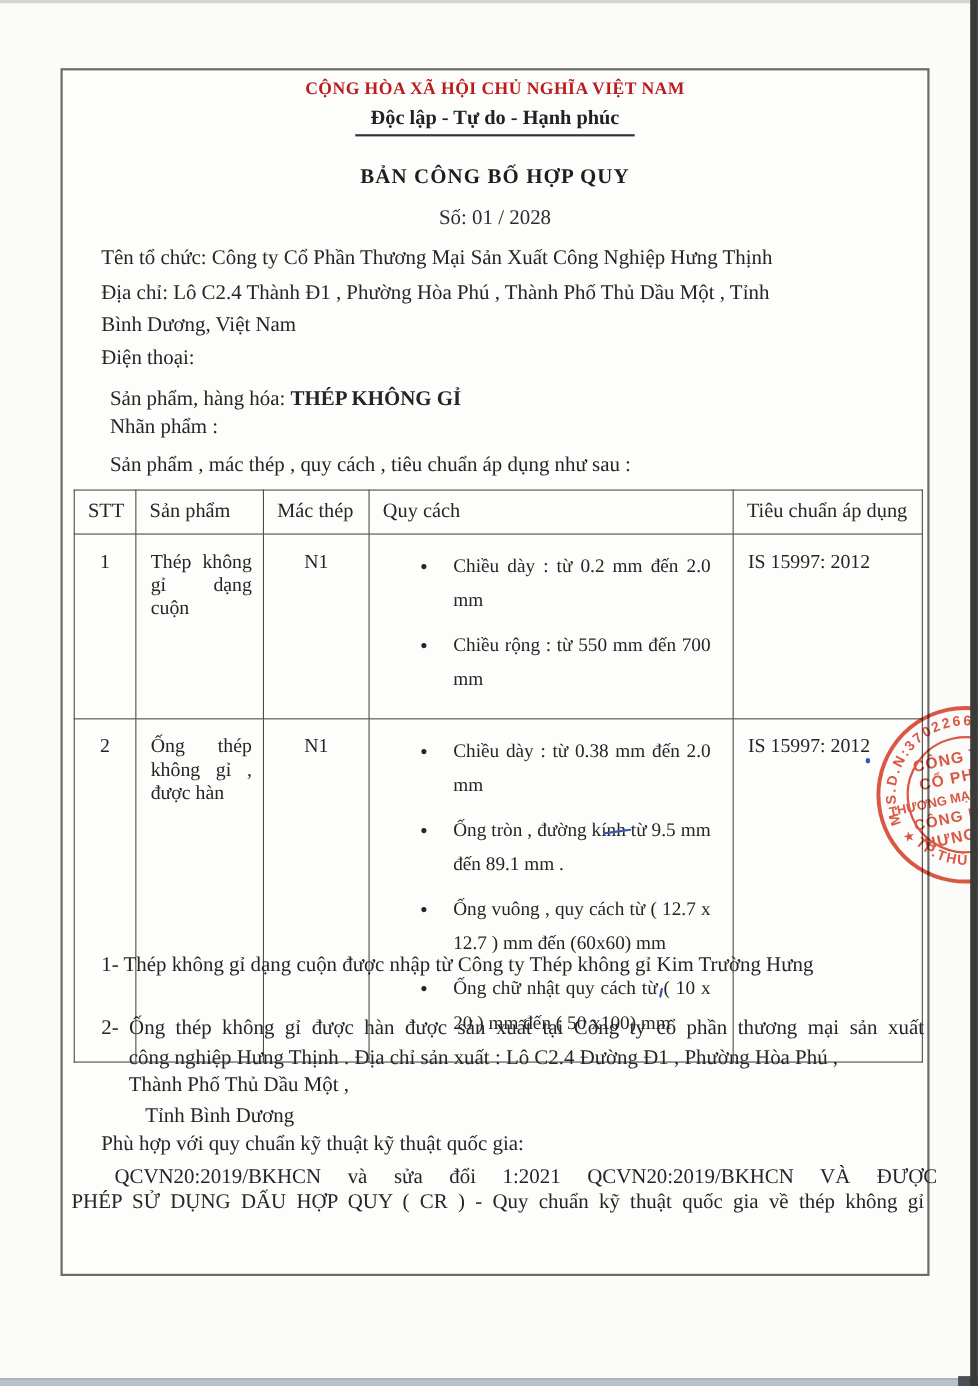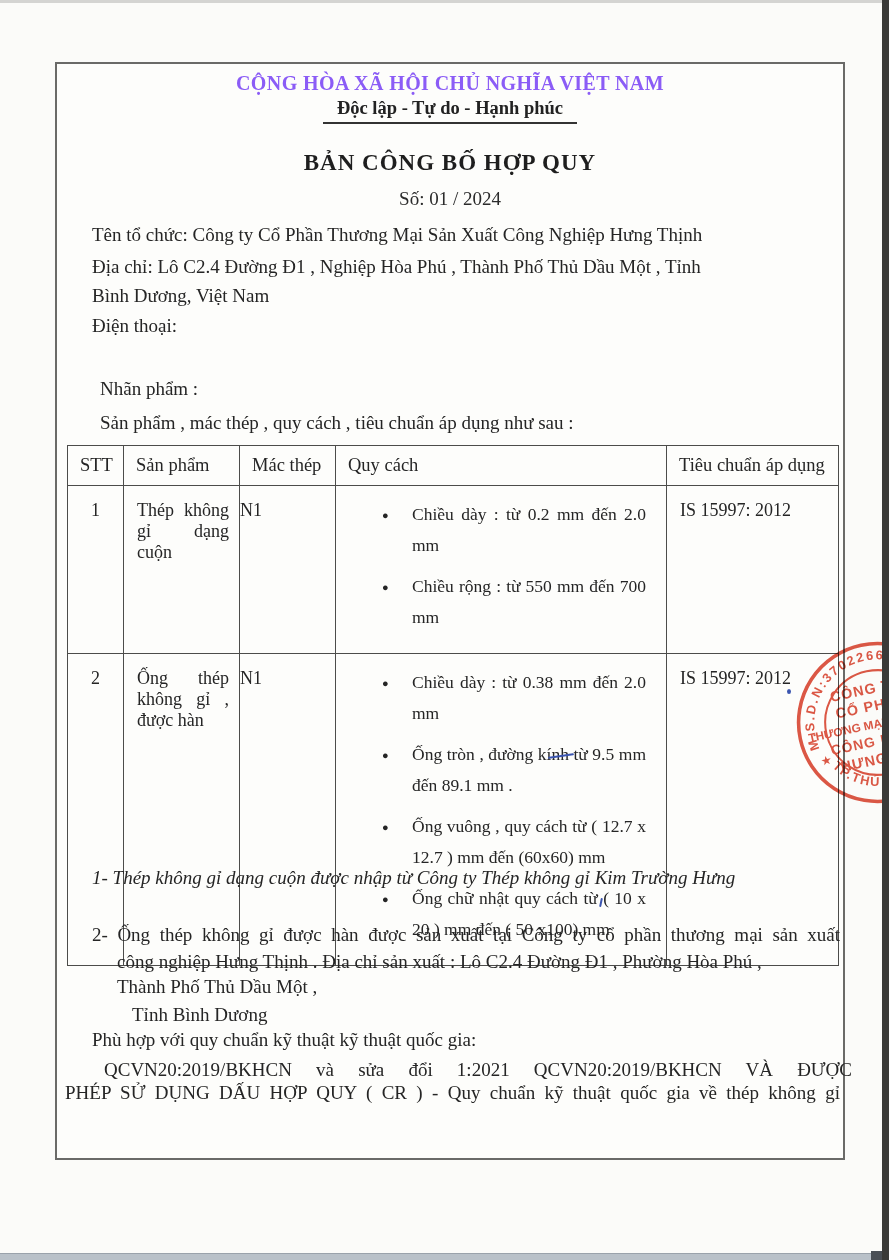--- a/index.html
+++ b/index.html
@@ -16,25 +16,25 @@
   .edge-bottom-corner { position:absolute; right:0; bottom:0; width:18px; height:9px; background:#4a4f55; z-index:45; }
 
   
   .frame {
     position:absolute; left:55px; top:62px; width:790px; height:1098px;
     border:2px solid #6a6a68; background:#fdfdfb;
   }
   .abs { position:absolute; }
   .ctr { left:0; right:0; text-align:center; }
 
-  .nat-title { top:8px; font-size:20px; font-weight:bold; letter-spacing:.4px; color:#8b5cf6; }
+  .nat-title { top:8px; font-size:16px; font-weight:bold; letter-spacing:.4px; color:#b91c1c; }
   .motto-wrap { top:34px;font-family:Liberation Serif, serif; }
   .motto { display:inline-block; font-size:18.5px; font-weight:bold; color:#222;
            border-bottom:2px solid #333; padding:0 14px 3px 14px; }
-  .doc-title { top:86px; font-size:23px; font-weight:bold; letter-spacing:1px; color:#1e1e1e; }
+  .doc-title { top:86px; font-size:19px; font-weight:bold; letter-spacing:1px; color:#1e1e1e; }
   .doc-number { top:124px; font-size:19px; }
 
   .bodyline { font-size:19px; line-height:26px; color:#252525; white-space:nowrap; }
   .l-org   { left:35px; top:158px; }
   .l-addr1 { left:35px; top:190px; }
   .l-addr2 { left:35px; top:219px; }
   .l-phone { left:35px; top:249px; }
   .l-prod  { left:43px; top:286px; }
   .l-brand { left:43px; top:312px; }
   .l-intro { left:43px; top:346px; }
@@ -45,32 +45,32 @@
     position:absolute; left:10px; top:381px; width:771px;
     border-collapse:collapse; table-layout:fixed;
     font-size:18px; color:#252525;
   }
   table.spec th, table.spec td { border:1.6px solid #4c4c4a; vertical-align:top; }
   table.spec th { font-weight:normal; text-align:left; font-size:18.5px;
                   height:40px; vertical-align:middle; padding:0 0 0 12px; }
   th.c-stt, td.c-stt { text-align:center; padding-left:0; }
   td.c-stt { padding-top:14px; }
   td.c-sp  { padding:14px 10px 0 13px; text-align:justify; }
-  td.c-mac { padding-top:14px; }
+  td.c-mac { text-align:center; padding-top:14px; }
   td.c-tc  { padding:14px 4px 0 13px; }
   td.c-qc  { padding:10px 20px 10px 44px; }
   .qc-list { list-style:none; }
   .qc-list li { position:relative; padding-left:32px; margin:3px 0 10px 0;
                 text-align:justify; font-size:17.5px; line-height:31px; }
   .qc-list li::before { content:"●"; position:absolute; left:2px; top:1px; font-size:11px; }
 
   
   .note { font-size:19px; line-height:26px; color:#252525; white-space:nowrap; }
   .jfy { white-space:normal; text-align:justify; text-align-last:justify; }
-  .n1 { left:35px;  top:801px;font-style:italic; }
+  .n1 { left:35px;  top:801px; }
   .n2 { left:33px;  top:830px; }
   .n3 { left:35px;  top:858px; width:748px; }
   .n4 { left:60px;  top:885px; }
   .n5 { left:60px;  top:910px; }
   .n6 { left:35px;  top:938px;margin-left:40px; }
   .n7 { left:35px;  top:963px; }
   .n8 { left:35px;  top:993px; width:748px;margin-left:12px; }
   .n9 { left:8px;   top:1016px; width:775px; }
 
   
@@ -92,26 +92,29 @@
 
 <div class="page">
 
   <div class="frame">
 
     <div class="abs ctr nat-title">CỘNG HÒA XÃ HỘI CHỦ NGHĨA VIỆT NAM</div>
     <div class="abs ctr motto-wrap">
       <span class="motto">Độc lập - Tự do - Hạnh phúc</span>
     </div>
     <div class="abs ctr doc-title">BẢN CÔNG BỐ HỢP QUY</div>
-    <div class="abs ctr doc-number">Số: 01 / 2024</div>
+    <div class="abs ctr doc-number">Số: 01 / 2028</div>
 
     <div class="abs bodyline l-org">Tên tổ chức: Công ty Cổ Phần Thương Mại Sản Xuất Công Nghiệp Hưng Thịnh</div>
-    <div class="abs bodyline l-addr1">Địa chỉ: Lô C2.4 Đường Đ1 , Nghiệp Hòa Phú , Thành Phố Thủ Dầu Một , Tỉnh</div>
+    <div class="abs bodyline l-addr1">Địa chỉ: Lô C2.4 Thành Đ1 , Phường Hòa Phú , Thành Phố Thủ Dầu Một , Tỉnh</div>
     <div class="abs bodyline l-addr2">Bình Dương, Việt Nam</div>
     <div class="abs bodyline l-phone">Điện thoại:</div>
+    <div class="abs bodyline l-prod">
+      <span>Sản phẩm, hàng hóa: </span><span class="bold">THÉP KHÔNG GỈ</span>
+    </div>
     <div class="abs bodyline l-brand">Nhãn phẩm :</div>
     <div class="abs bodyline l-intro">Sản phẩm , mác thép , quy cách , tiêu chuẩn áp dụng như sau :</div>
 
     <table class="spec">
       <colgroup>
         <col style="width:56px">
           <col style="width:116px">
           <col style="width:96px">
           <col style="width:331px">
           <col style="width:172px">

